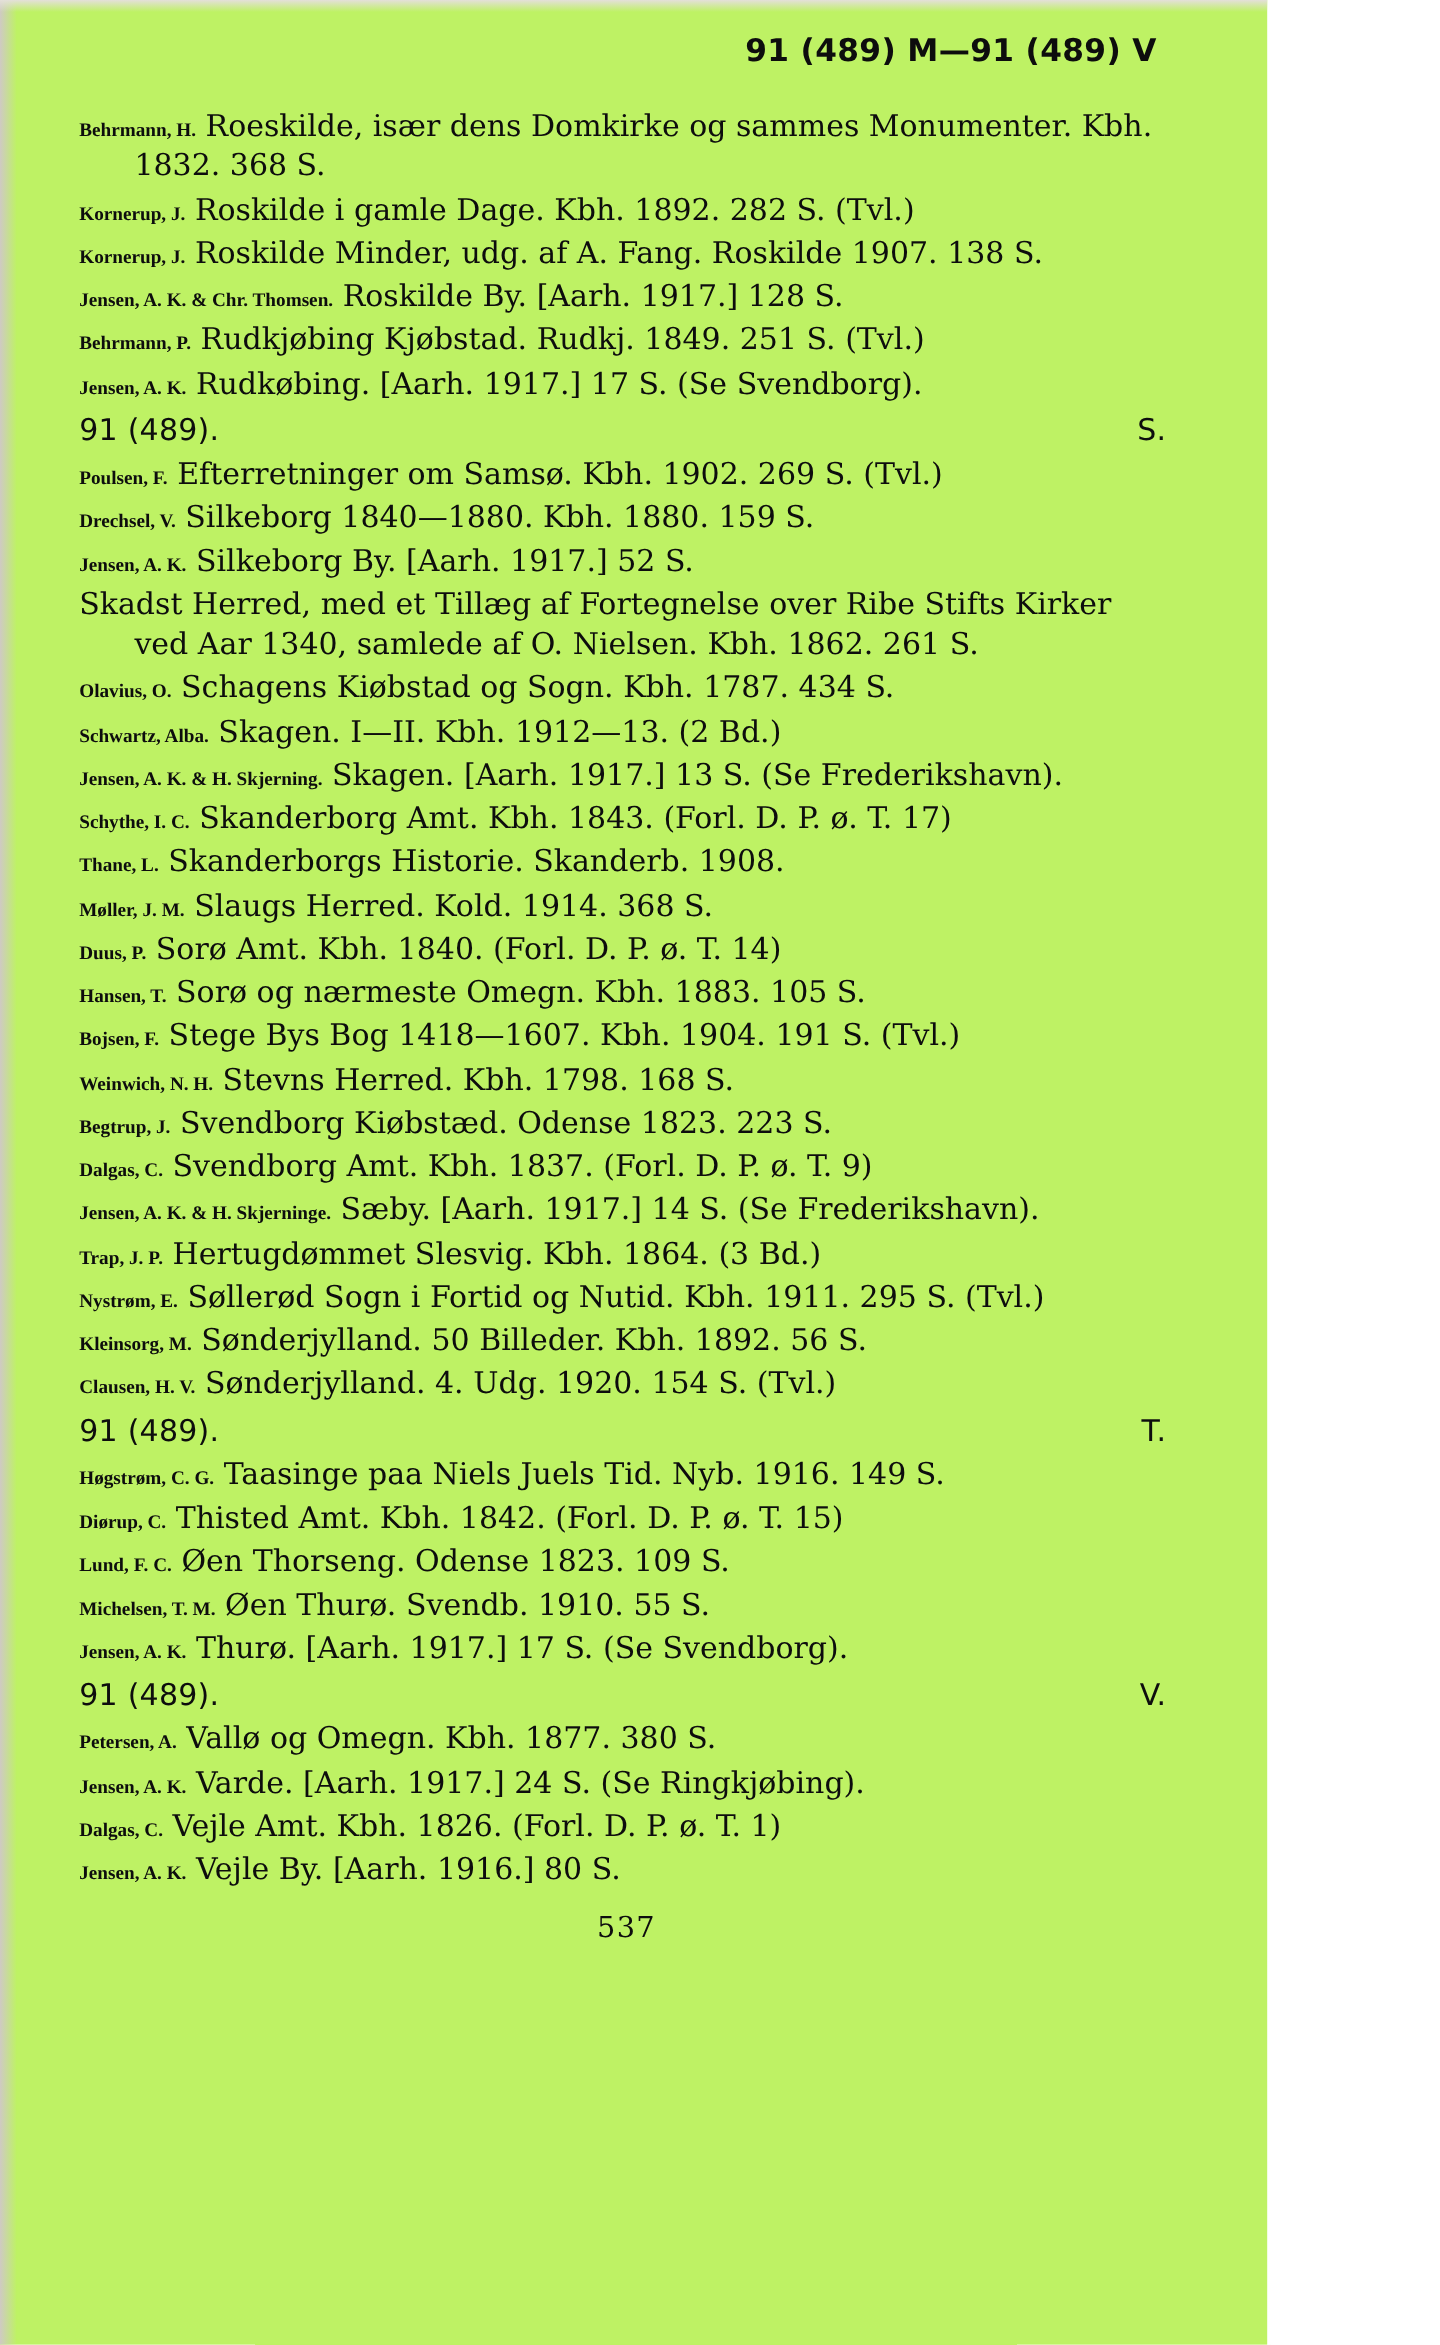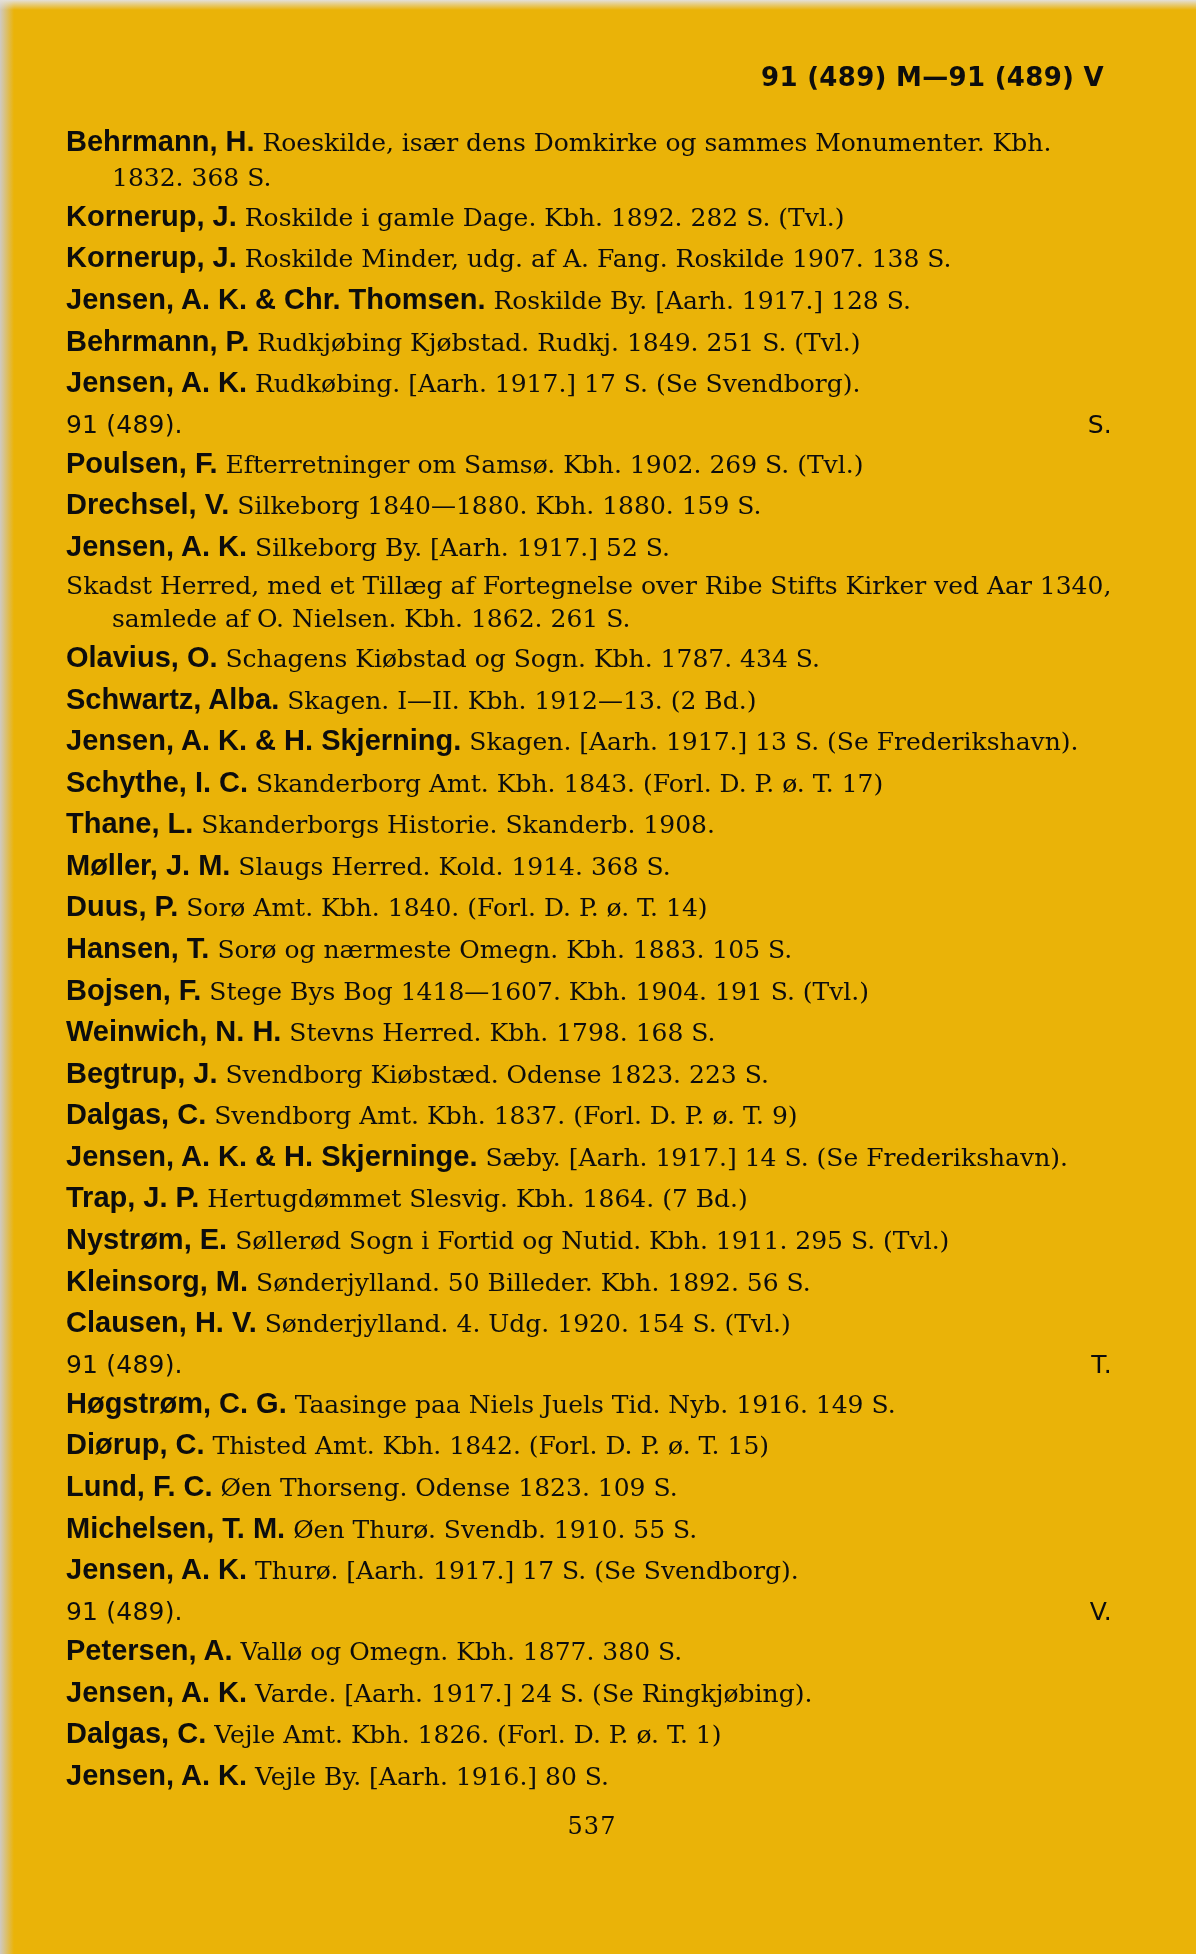--- a/index.html
+++ b/index.html
@@ -9,25 +9,25 @@
   }
   body {
     width: 1200px;
     min-height: 1954px;
     font-family: "DejaVu Serif", serif;
     color: #0d0d0d;
     position: relative;
   }
   .page {
     position: relative;
-    width: 1196px;
+    width: 1056px;
     min-height: 1954px;
     box-sizing: border-box;
-    padding: 62px 78px 40px 66px;
-    background: #eab308;
+    padding: 28px 78px 40px 66px;
+    background: #bef264;
   }
   
   .scan-edge-left {
     position: absolute;
     left: 0; top: 0; bottom: 0;
     width: 14px;
     background: linear-gradient(to right, #cfcac3, rgba(253,252,250,0));
     pointer-events: none;
   }
   .scan-edge-top {
@@ -49,22 +49,22 @@
     font-size: 25px;
     line-height: 1.33;
   }
   .entry {
     margin: 0 0 3px 0;
     padding-left: 46px;
     text-indent: -46px;
   }
   .entry .au {
     font-weight: bold;
-    font-family: Liberation Sans, sans-serif;
-    font-size: 29px;
+    font-family: Liberation Serif, serif;
+    font-size: 16px;
   }
   .entry .tx {
     font-family: "DejaVu Serif", serif;
   }
   .entry.plain {
     padding-left: 46px;
     text-indent: -46px;
   }
   
   .section-head {
@@ -116,21 +116,21 @@
       <p class="entry"><span class="au">Schythe, I. C.</span> <span class="tx">Skanderborg Amt. Kbh. 1843. (Forl. D. P. ø. T. 17)</span></p>
       <p class="entry"><span class="au">Thane, L.</span> <span class="tx">Skanderborgs Historie. Skanderb. 1908.</span></p>
       <p class="entry"><span class="au">Møller, J. M.</span> <span class="tx">Slaugs Herred. Kold. 1914. 368 S.</span></p>
       <p class="entry"><span class="au">Duus, P.</span> <span class="tx">Sorø Amt. Kbh. 1840.                    (Forl. D. P. ø. T. 14)</span></p>
       <p class="entry"><span class="au">Hansen, T.</span> <span class="tx">Sorø og nærmeste Omegn. Kbh. 1883. 105 S.</span></p>
       <p class="entry"><span class="au">Bojsen, F.</span> <span class="tx">Stege Bys Bog 1418—1607. Kbh. 1904. 191 S. (Tvl.)</span></p>
       <p class="entry"><span class="au">Weinwich, N. H.</span> <span class="tx">Stevns Herred. Kbh. 1798. 168 S.</span></p>
       <p class="entry"><span class="au">Begtrup, J.</span> <span class="tx">Svendborg Kiøbstæd. Odense 1823. 223 S.</span></p>
       <p class="entry"><span class="au">Dalgas, C.</span> <span class="tx">Svendborg Amt. Kbh. 1837.        (Forl. D. P. ø. T. 9)</span></p>
       <p class="entry"><span class="au">Jensen, A. K. &amp; H. Skjerninge.</span> <span class="tx">Sæby. [Aarh. 1917.] 14 S. (Se Frederikshavn).</span></p>
-      <p class="entry"><span class="au">Trap, J. P.</span> <span class="tx">Hertugdømmet Slesvig. Kbh. 1864. (7 Bd.)</span></p>
+      <p class="entry"><span class="au">Trap, J. P.</span> <span class="tx">Hertugdømmet Slesvig. Kbh. 1864. (3 Bd.)</span></p>
       <p class="entry"><span class="au">Nystrøm, E.</span> <span class="tx">Søllerød Sogn i Fortid og Nutid. Kbh. 1911. 295 S. (Tvl.)</span></p>
       <p class="entry"><span class="au">Kleinsorg, M.</span> <span class="tx">Sønderjylland. 50 Billeder. Kbh. 1892. 56 S.</span></p>
       <p class="entry"><span class="au">Clausen, H. V.</span> <span class="tx">Sønderjylland. 4. Udg. 1920. 154 S. (Tvl.)</span></p>
       <div class="section-head">
         <span class="left">91 (489).</span>
         <span class="right">T.</span>
       </div>
       <p class="entry"><span class="au">Høgstrøm, C. G.</span> <span class="tx">Taasinge paa Niels Juels Tid. Nyb. 1916. 149 S.</span></p>
       <p class="entry"><span class="au">Diørup, C.</span> <span class="tx">Thisted Amt. Kbh. 1842.            (Forl. D. P. ø. T. 15)</span></p>
       <p class="entry"><span class="au">Lund, F. C.</span> <span class="tx">Øen Thorseng. Odense 1823. 109 S.</span></p>

